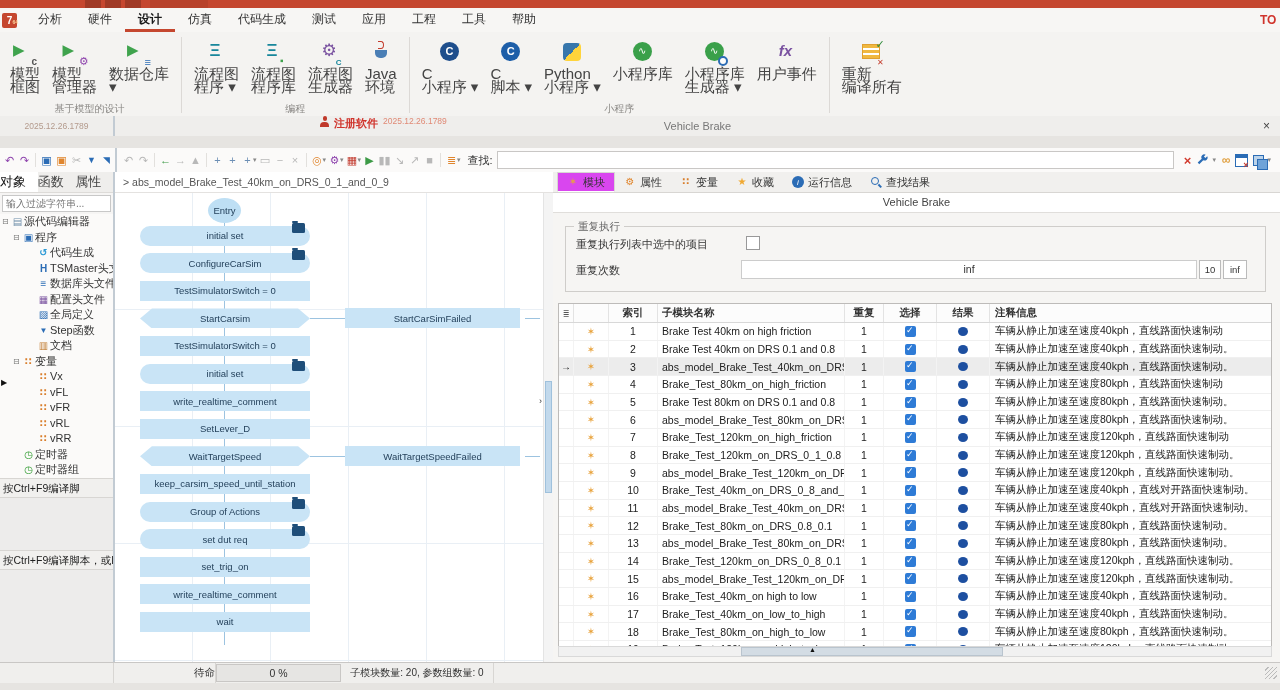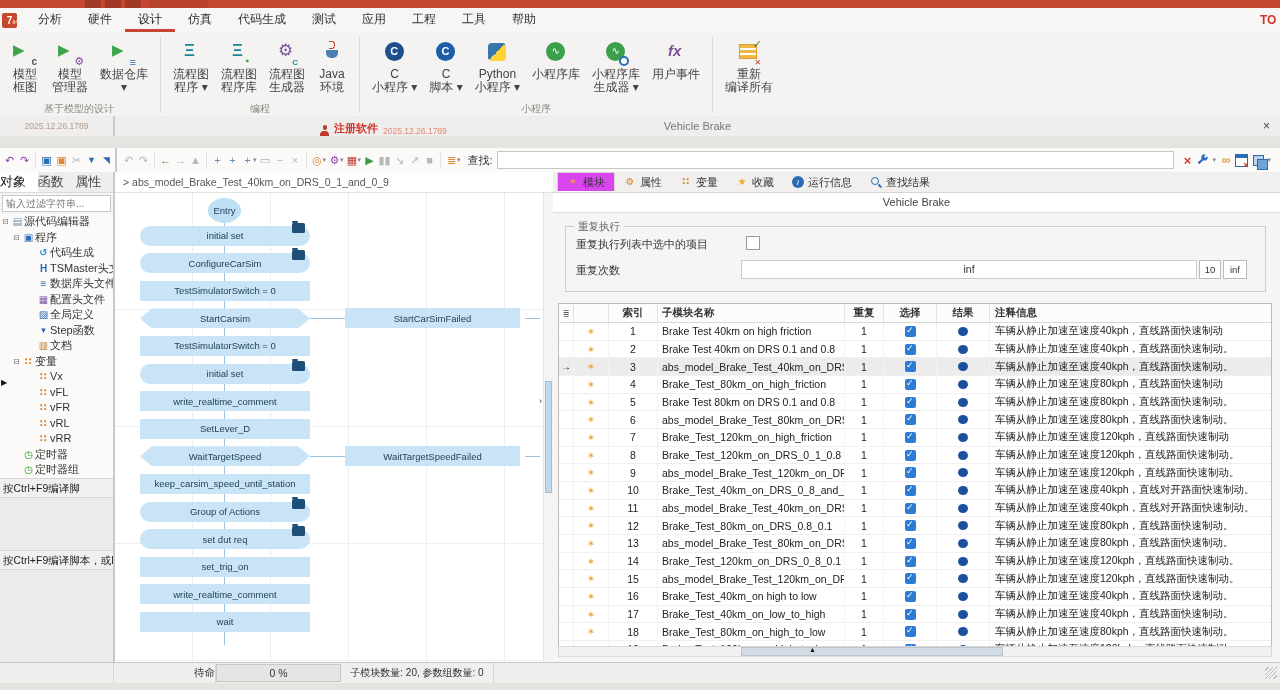--- a/index.html
+++ b/index.html
@@ -9,29 +9,29 @@
   .abs{position:absolute}
   
   .titlebar{left:0;top:0;width:1280px;height:8px;background:#C5472F}
   .tbm{position:absolute;top:0;height:8px;background:#A03A26}
   
   .menubar{left:0;top:8px;width:1280px;height:24px;background:#F7F6F4;display:flex;align-items:center}
   .applogo{width:15px;height:15px;background:#C5472F;border-radius:2px;color:#fff;font-size:10px;
            font-weight:bold;text-align:center;line-height:15px;margin:0 8px 0 2px;position:relative}
   .applogo i{position:absolute;right:-1px;bottom:-2px;font-style:normal;font-size:5px;color:#FFD9A0}
   .menu-item{padding:0 13px;font-size:12px;color:#333;height:24px;line-height:23px;cursor:default;white-space:nowrap}
-  .menu-item.active{color:#1A1A1A;font-weight:normal;box-shadow:inset 0 -3px 0 #C5472F}
+  .menu-item.active{color:#1A1A1A;font-weight:bold;box-shadow:inset 0 -3px 0 #C5472F}
   .brandright{position:absolute;right:0;top:0;height:24px;line-height:24px;width:20px;overflow:hidden;
               color:#D0342C;font-weight:bold;font-size:12px}
   
   .ribbon{left:0;top:32px;width:1280px;height:86px;background:#F4F3F1;border-bottom:1px solid #DDDAD7;display:flex}
   .rgroup{display:flex;flex-direction:column}
   .ritems{display:flex;flex:1;padding:6px 4px 0 4px}
   .ritem{display:flex;flex-direction:column;align-items:center;padding:0 6px;cursor:default}
-  .rlabel{font-size:12px;color:#444;text-align:center;line-height:12.5px;white-space:nowrap}
+  .rlabel{font-size:15px;color:#444;line-height:12.5px;white-space:nowrap}
   .glabel{font-size:10px;color:#8A8885;text-align:center;height:17px;line-height:15px}
   .rsep{width:1px;background:#DCD9D6;margin:5px 2px}
   .ri{width:30px;height:30px;position:relative;display:block}
   .ri::before,.ri::after{position:absolute}
   .ri-model::before,.ri-mgr::before,.ri-dw::before{content:"▶";color:#3FA34D;font-size:15px;left:3px;top:3px}
   .ri-model::after{content:"c";color:#555;font-size:10px;right:3px;bottom:1px;font-weight:bold}
   .ri-mgr::after{content:"⚙";color:#8E44AD;font-size:11px;right:1px;bottom:0}
   .ri-dw::after{content:"≡";color:#2B6CB5;font-weight:bold;font-size:11px;right:3px;bottom:0}
   .ri-flow::before,.ri-flowlib::before{content:"Ξ";color:#18879B;font-weight:bold;font-size:17px;left:8px;top:3px}
   .ri-flowlib::after{content:"▪";color:#3FA34D;right:5px;bottom:2px;font-size:10px}
@@ -52,21 +52,21 @@
       background:repeating-linear-gradient(#F0B840 0 3px,#FFF 3px 5px)}
   .ri-recompile::after{content:"✓";color:#2E8B3A;font-weight:bold;font-size:11px;right:2px;top:0}
   .ri .rx{position:absolute;right:3px;bottom:1px;font-style:normal;color:#C43C2C;font-size:8px;font-weight:bold}
   
   .winstrip{left:0;top:118px;width:1280px;height:10px;background:#D5DFE8;border-top:1px solid #C8C6C4}
   .hdrrow{left:0;top:116px;width:1280px;height:20px}
   .dock-hdr{position:absolute;left:0;top:0;width:113px;height:20px;background:#EFEEEC;border-right:2px solid #C2CBD3;
       font-size:8.5px;color:#B39A8C;text-align:center;line-height:20px}
   .win-hdr{position:absolute;left:115px;top:0;width:1165px;height:20px;background:#EFEEEC}
   .win-title{position:absolute;left:0;width:100%;text-align:center;font-size:11px;color:#777;line-height:20px}
-  .regbox{position:absolute;left:205px;top:0;height:20px;display:flex;align-items:flex-end;gap:5px}
+  .regbox{position:absolute;left:205px;top:0;height:20px;display:flex;align-items:flex-start;gap:5px}
   .person{width:9px;height:11px;position:relative;display:inline-block}
   .person::before{content:"";position:absolute;left:2.5px;top:0;width:4.5px;height:4.5px;border-radius:50%;background:#C0392B}
   .person::after{content:"";position:absolute;left:0;bottom:0;width:9px;height:5px;border-radius:4px 4px 0 0;background:#C0392B}
   .regtext{font-size:11px;font-weight:bold;color:#D0342C}
   .regdate{font-size:8.5px;color:#E08A76}
   .win-close{position:absolute;right:10px;top:0;font-size:12px;color:#444;line-height:20px;cursor:default}
   
   .toolrow{left:0;top:148px;width:1280px;height:24px;background:#FBFAF9;border-bottom:1px solid #E0DEDB;display:flex}
   .dtool{width:113px;border-right:2px solid #C2CBD3;display:flex;align-items:center;padding-left:2px}
   .ftool{flex:1;display:flex;align-items:center;padding-left:4px}

